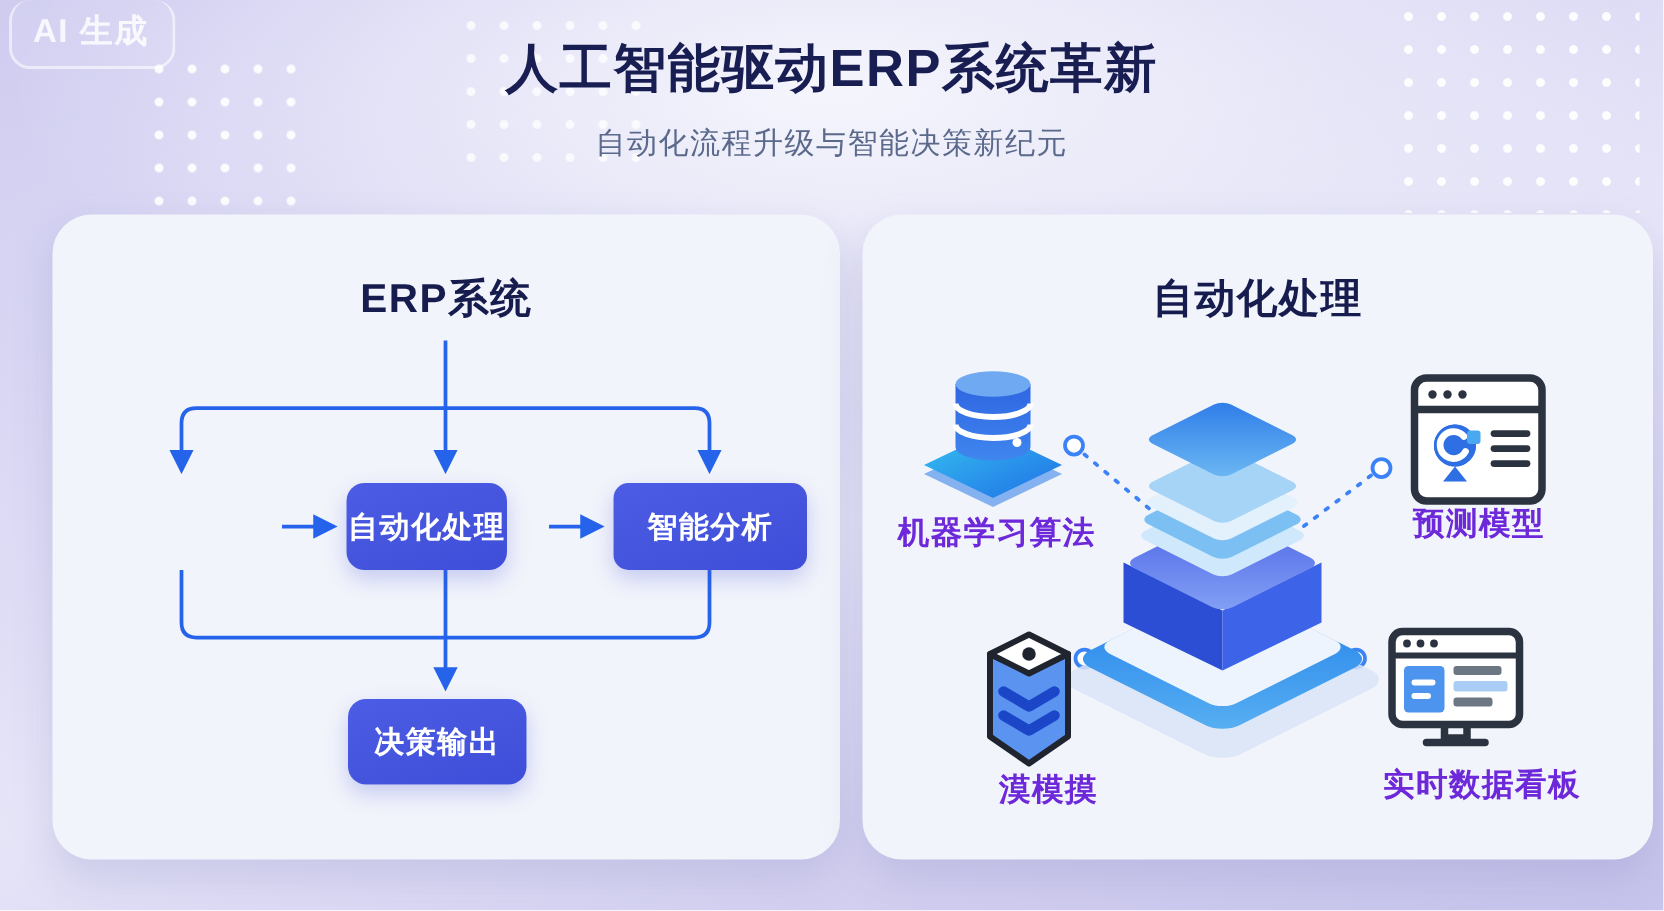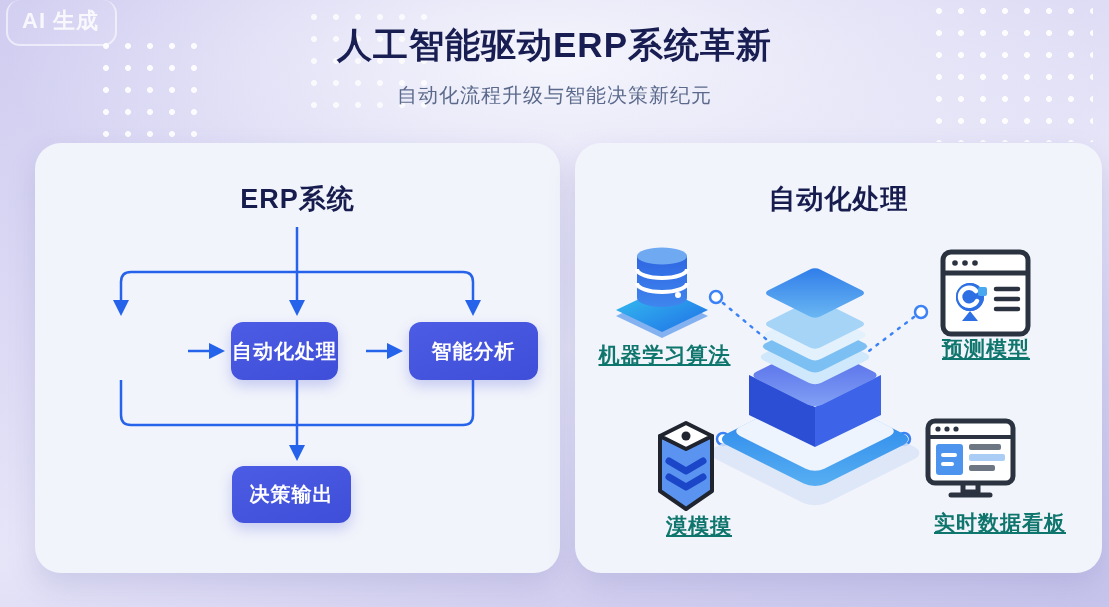--- a/index.html
+++ b/index.html
@@ -66,38 +66,38 @@
   
   .node {
     position:absolute; height:58px;
     display:flex; align-items:center; justify-content:center;
     background:linear-gradient(160deg,#4d5ce4 0%, #3f4ed8 100%);
     border-radius:12px; color:#fff; font-size:20px; font-weight:700;
     letter-spacing:1px; box-shadow:0 6px 14px rgba(63,78,216,.25);
   }
   #node-collect { left:22px;  top:179px; width:128px; }
   #node-process { left:196px; top:179px; width:107px; }
-  #node-analyze { left:374px; top:179px; width:129px; }
+  #node-analyze { left:374px; top:179px; width:129px;border-radius:10px; }
   #node-output  { left:197px; top:323px; width:119px; height:57px; }
 
   
   .item-icon { position:absolute; }
   #icon-ml        { left:40px;  top:95px;  }
   #icon-predict   { left:363px; top:104px; }
   #icon-sim       { left:80px;  top:276px; }
   #icon-dashboard { left:348px; top:272px; }
 
   .item-label {
     position:absolute; text-align:center;
-    font-size:21px; font-weight:600; color:#0f766e; letter-spacing:1px;text-decoration:underline;
+    font-size:21px; font-weight:600; color:#6d28d9; letter-spacing:1px;
   }
   #label-ml        { left:-3px;  top:198px; width:185px; }
   #label-predict   { left:335px; top:192px; width:152px; }
   #label-sim       { left:48px;  top:369px; width:152px; }
-  #label-dashboard { left:334px; top:366px; width:182px; }
+  #label-dashboard { left:322px; top:366px; width:182px; }
 </style>
 </head>
 <body>
 
 <div id="stage">
 
   <div class="dots" id="dots-tl"></div>
   <div class="dots" id="dots-tm"></div>
   <div class="dots" id="dots-tr"></div>
 

